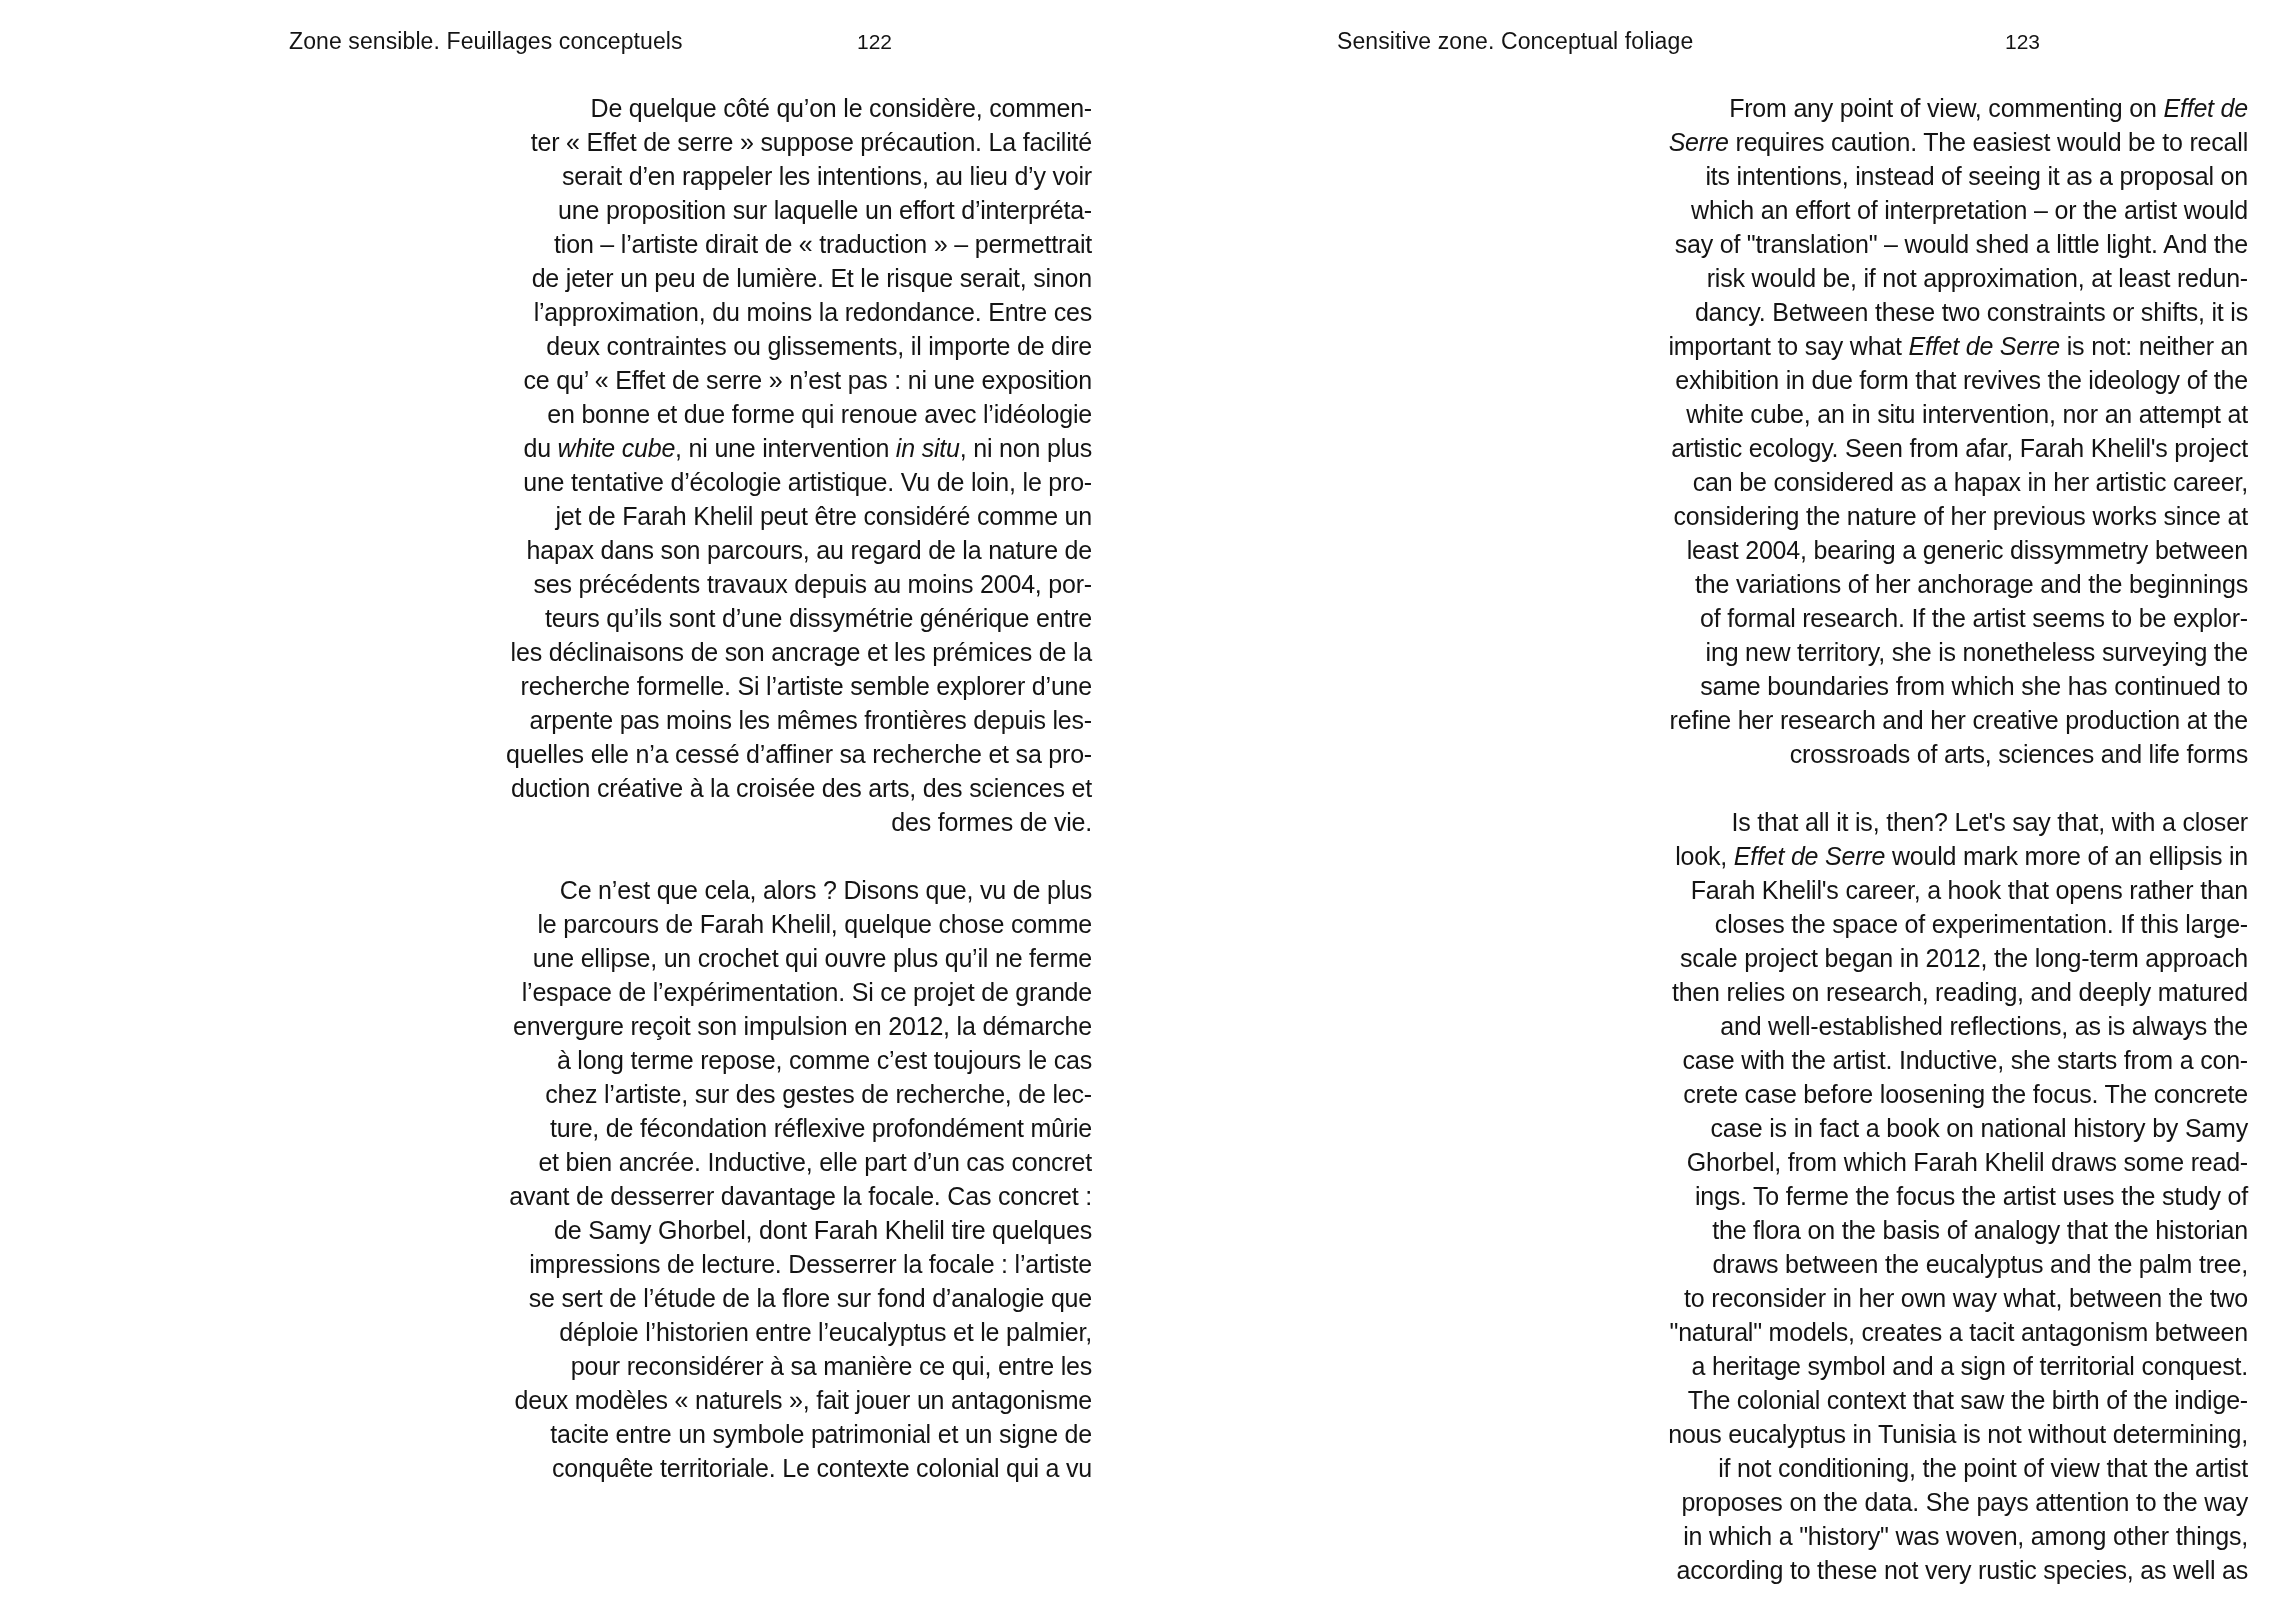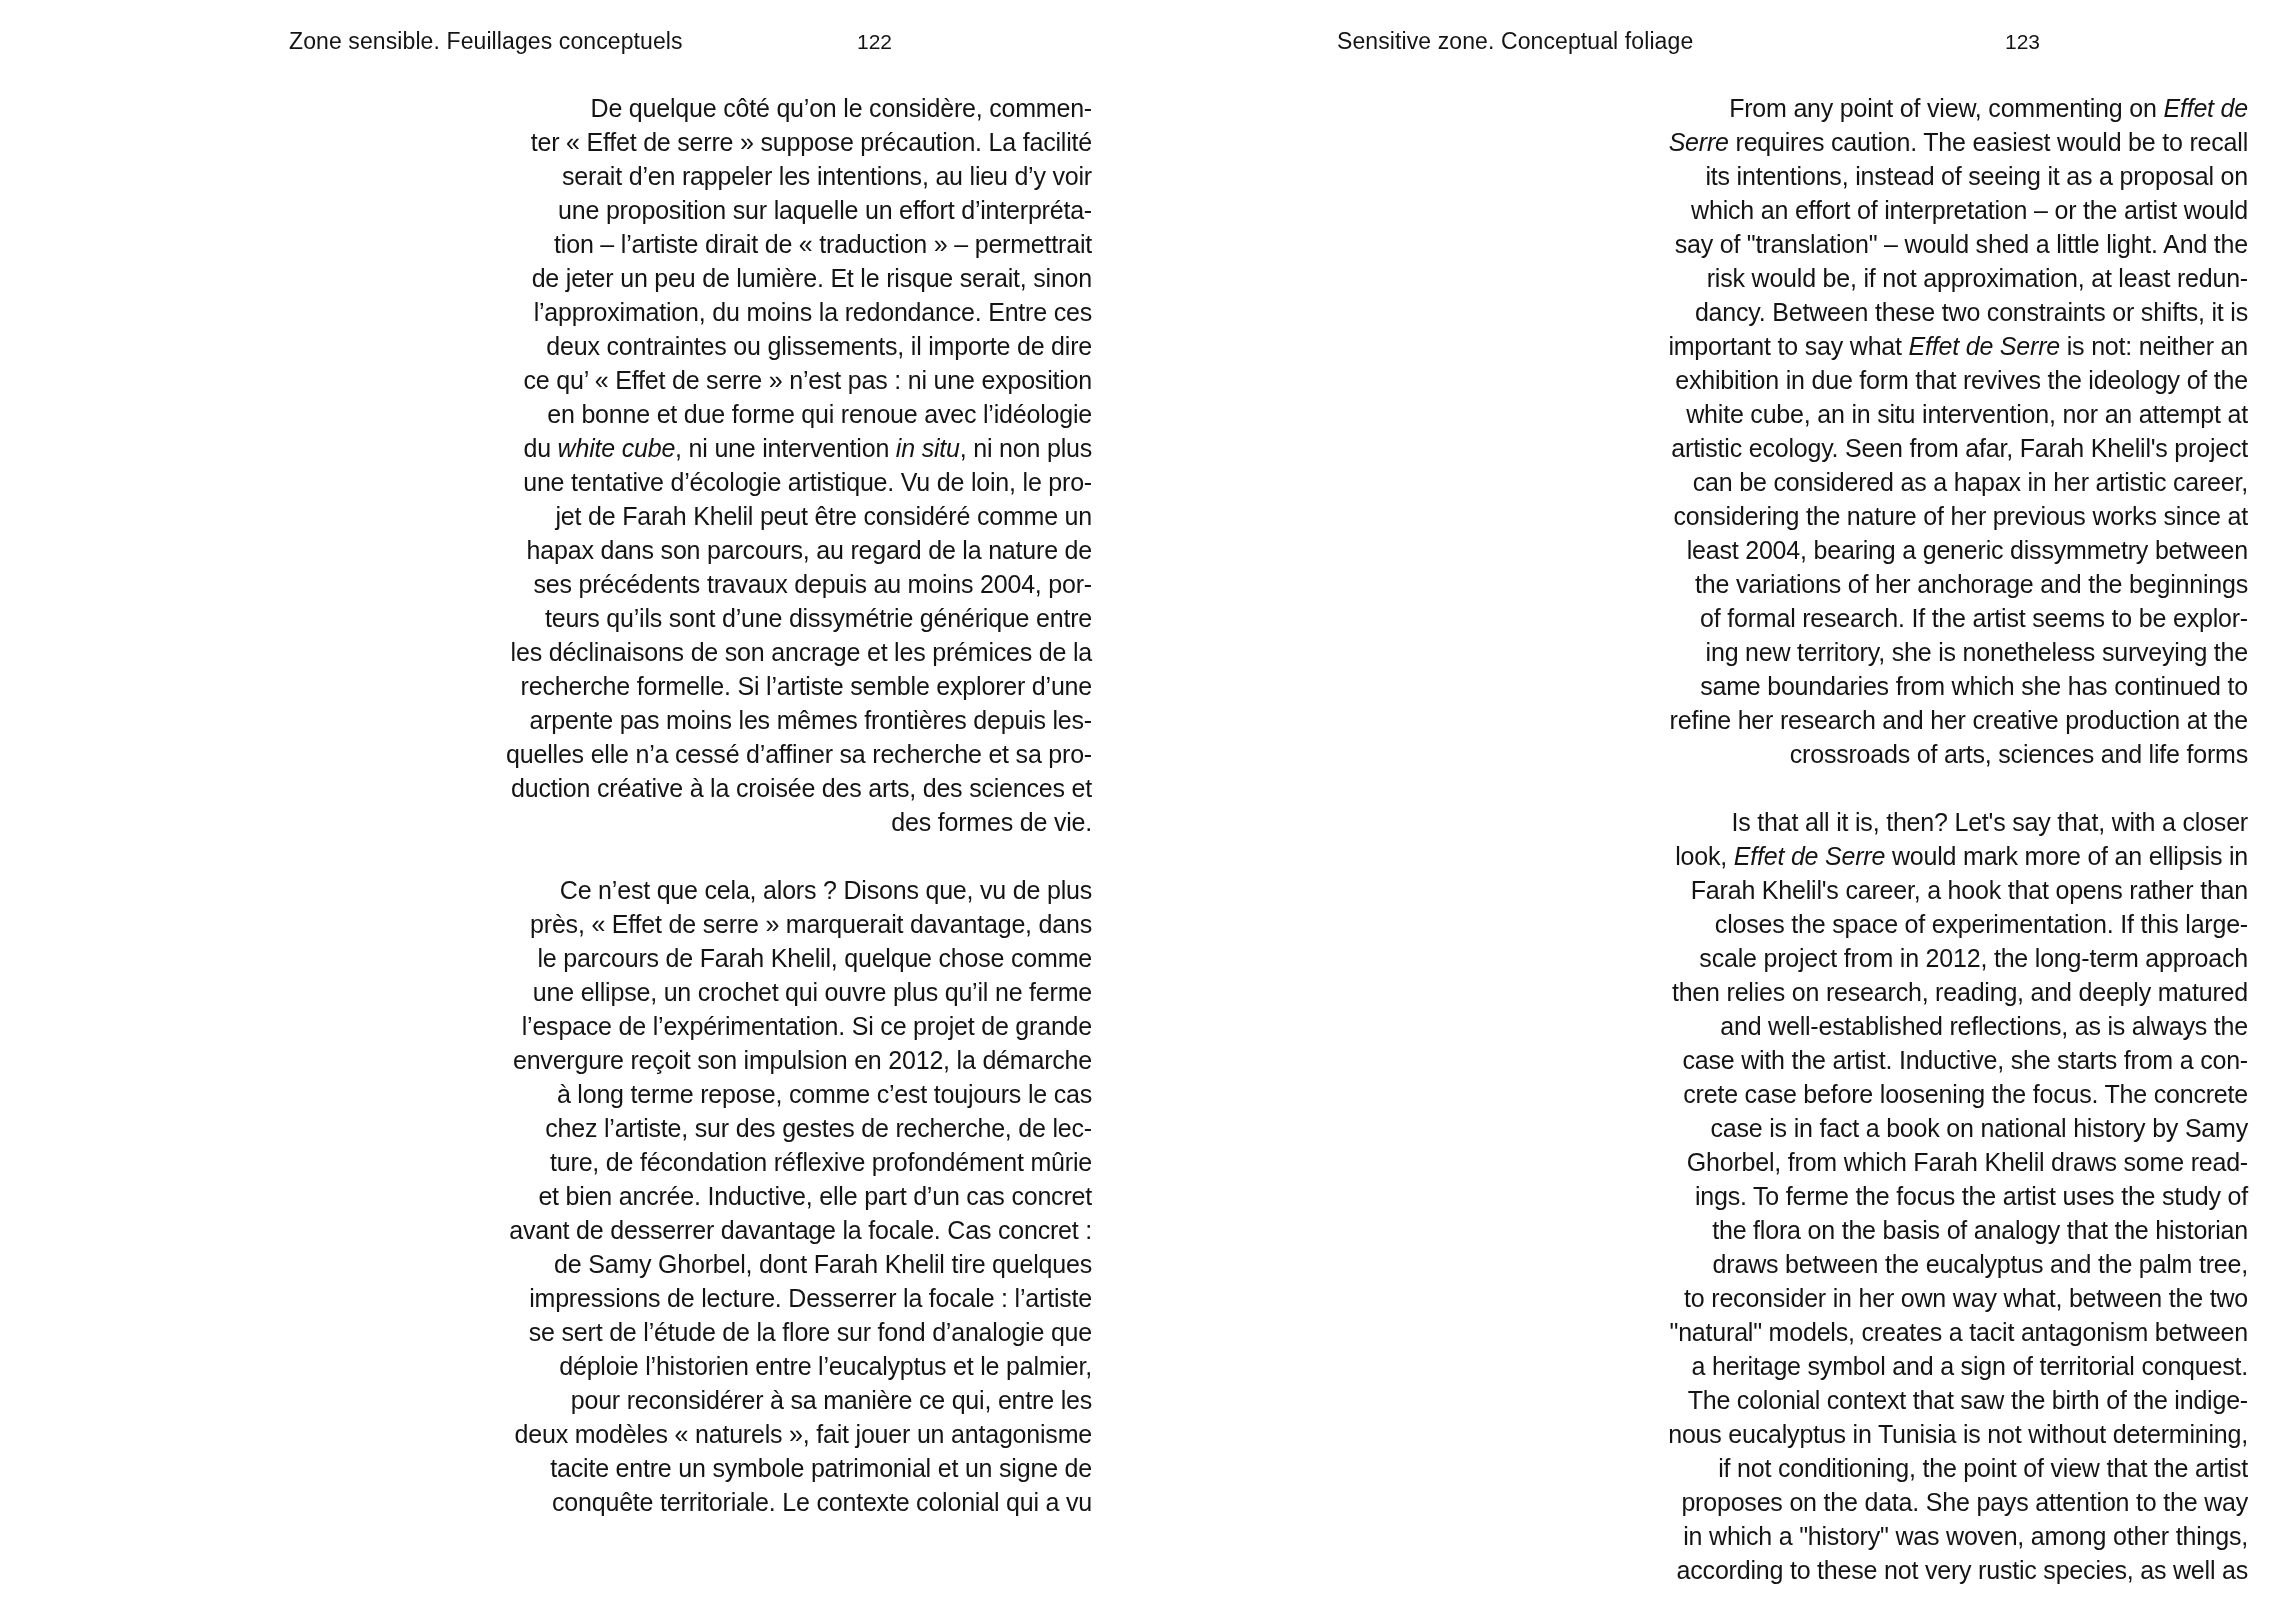--- a/index.html
+++ b/index.html
@@ -95,21 +95,20 @@
           <span class="line">teurs qu’ils sont d’une dissymétrie générique entre</span>
           <span class="line">les déclinaisons de son ancrage et les prémices de la</span>
           <span class="line">recherche formelle. Si l’artiste semble explorer d’une</span>
           <span class="line">arpente pas moins les mêmes frontières depuis les-</span>
           <span class="line">quelles elle n’a cessé d’affiner sa recherche et sa pro-</span>
           <span class="line">duction créative à la croisée des arts, des sciences et</span>
           <span class="line">des formes de vie.</span>
         </p>
         <p class="paragraph">
           <span class="line indent">Ce n’est que cela, alors ? Disons que, vu de plus</span>
-          <span class="line">près, « Effet de serre » marquerait davantage, dans</span>
           <span class="line">le parcours de Farah Khelil, quelque chose comme</span>
           <span class="line">une ellipse, un crochet qui ouvre plus qu’il ne ferme</span>
           <span class="line">l’espace de l’expérimentation. Si ce projet de grande</span>
           <span class="line">envergure reçoit son impulsion en 2012, la démarche</span>
           <span class="line">à long terme repose, comme c’est toujours le cas</span>
           <span class="line">chez l’artiste, sur des gestes de recherche, de lec-</span>
           <span class="line">ture, de fécondation réflexive profondément mûrie</span>
           <span class="line">et bien ancrée. Inductive, elle part d’un cas concret</span>
           <span class="line">avant de desserrer davantage la focale. Cas concret :</span>
           <span class="line">de Samy Ghorbel, dont Farah Khelil tire quelques</span>
@@ -148,21 +147,21 @@
           <span class="line">ing new territory, she is nonetheless surveying the</span>
           <span class="line">same boundaries from which she has continued to</span>
           <span class="line">refine her research and her creative production at the</span>
           <span class="line">crossroads of arts, sciences and life forms</span>
         </p>
         <p class="paragraph">
           <span class="line indent">Is that all it is, then? Let's say that, with a closer</span>
           <span class="line">look, <em>Effet de Serre</em> would mark more of an ellipsis in</span>
           <span class="line">Farah Khelil's career, a hook that opens rather than</span>
           <span class="line">closes the space of experimentation. If this large-</span>
-          <span class="line">scale project from in 2012, the long-term approach</span>
+          <span class="line">scale project began in 2012, the long-term approach</span>
           <span class="line">then relies on research, reading, and deeply matured</span>
           <span class="line">and well-established reflections, as is always the</span>
           <span class="line">case with the artist. Inductive, she starts from a con-</span>
           <span class="line">crete case before loosening the focus. The concrete</span>
           <span class="line">case is in fact a book on national history by Samy</span>
           <span class="line">Ghorbel, from which Farah Khelil draws some read-</span>
           <span class="line">ings. To ferme the focus the artist uses the study of</span>
           <span class="line">the flora on the basis of analogy that the historian</span>
           <span class="line">draws between the eucalyptus and the palm tree,</span>
           <span class="line">to reconsider in her own way what, between the two</span>

